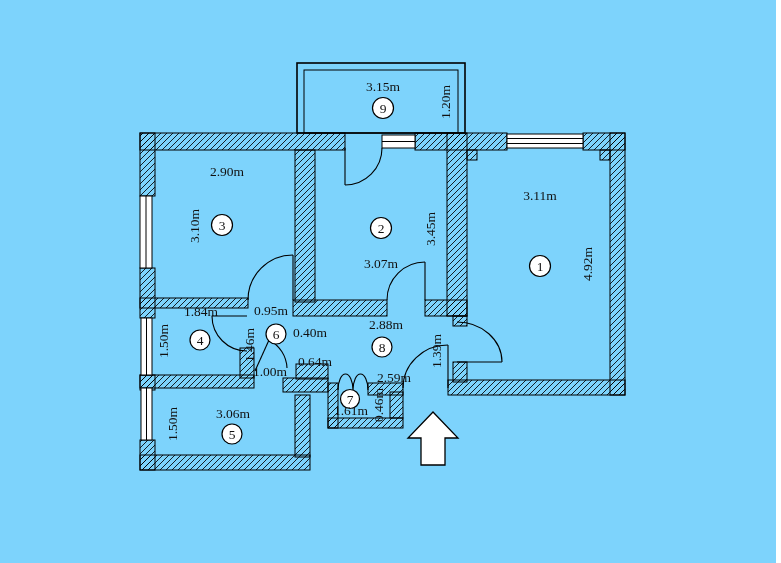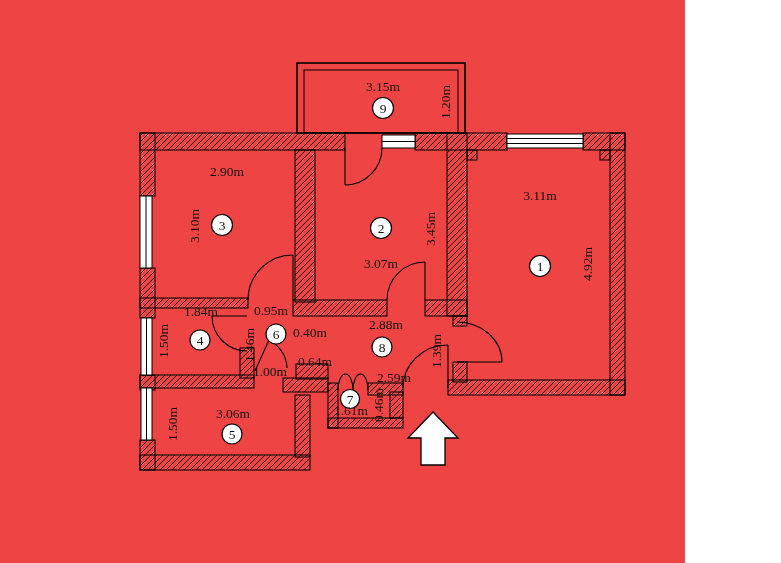--- a/index.html
+++ b/index.html
@@ -1,16 +1,16 @@
 <!DOCTYPE html>
 <html><head>
 <meta charset="utf-8">
 <style>
   html,body{margin:0;padding:0;background:#fff;}
-  .canvas{position:relative;width:685px;height:563px;background:#ef4444;overflow:hidden;
+  .canvas{position:relative;width:776px;height:563px;background:#7dd3fc;overflow:hidden;
           font-family:"Liberation Serif","DejaVu Serif",serif;}
   svg{position:absolute;left:0;top:0;}
   text{fill:#111;font-family:"Liberation Serif","DejaVu Serif",serif;}
   .dim{font-size:13.5px;}
   .num{font-size:13.5px;}
 </style>
 </head>
 <body>
 
 <div class="canvas">

